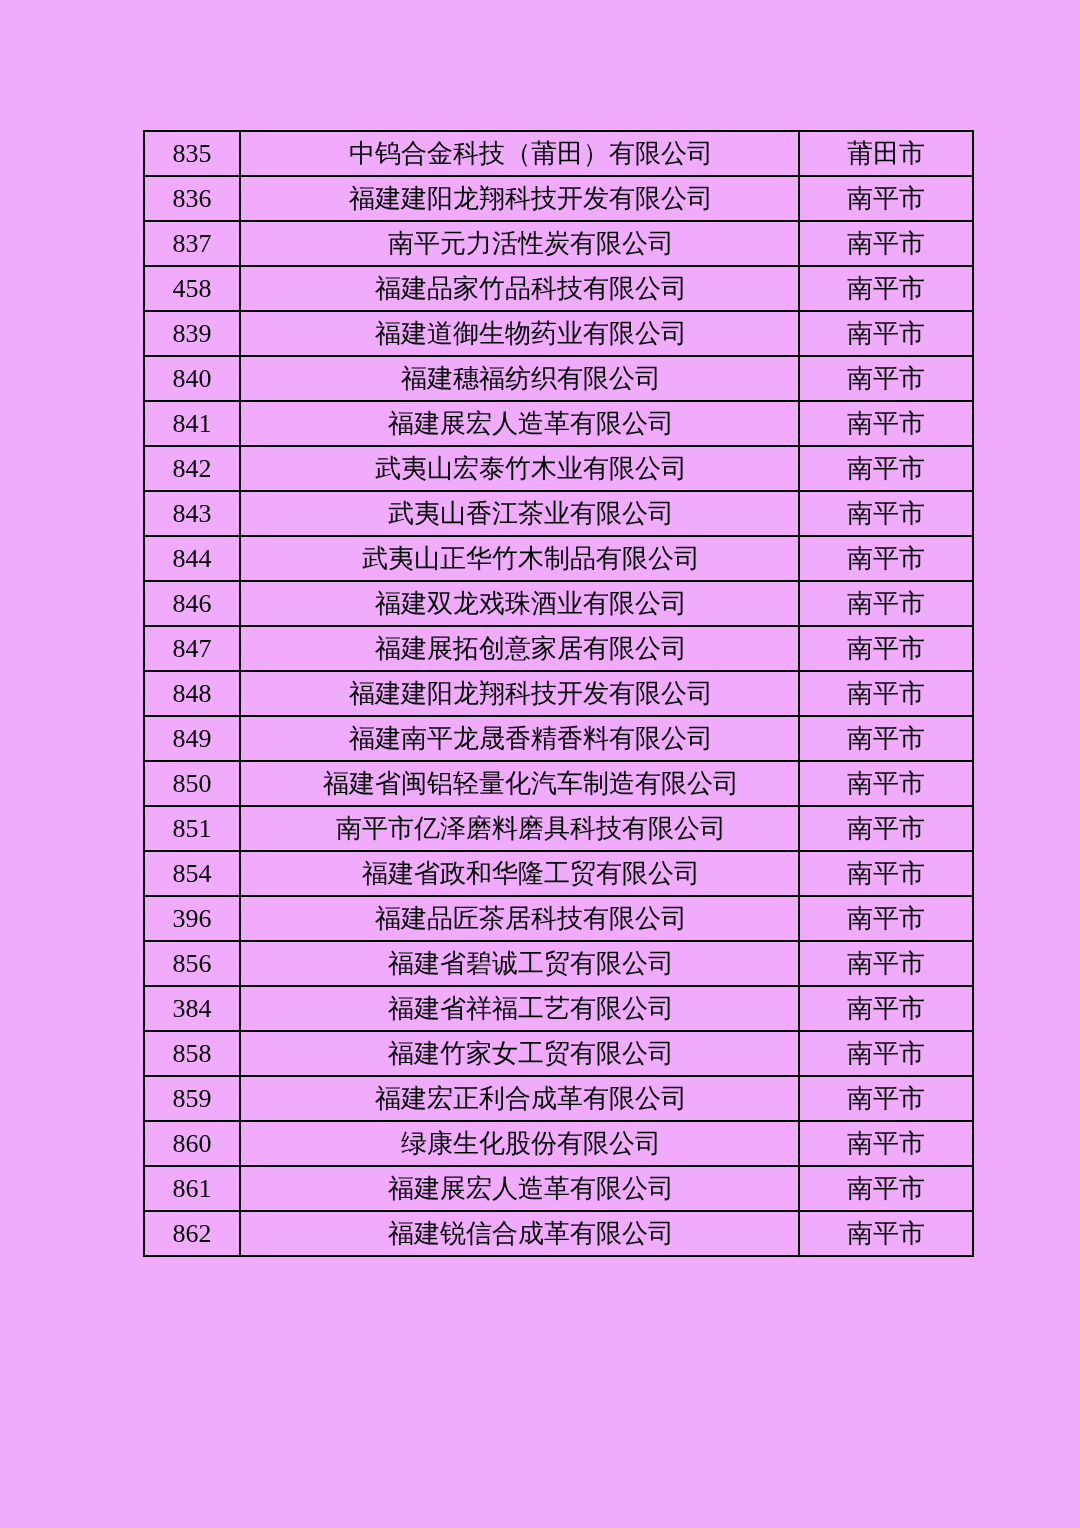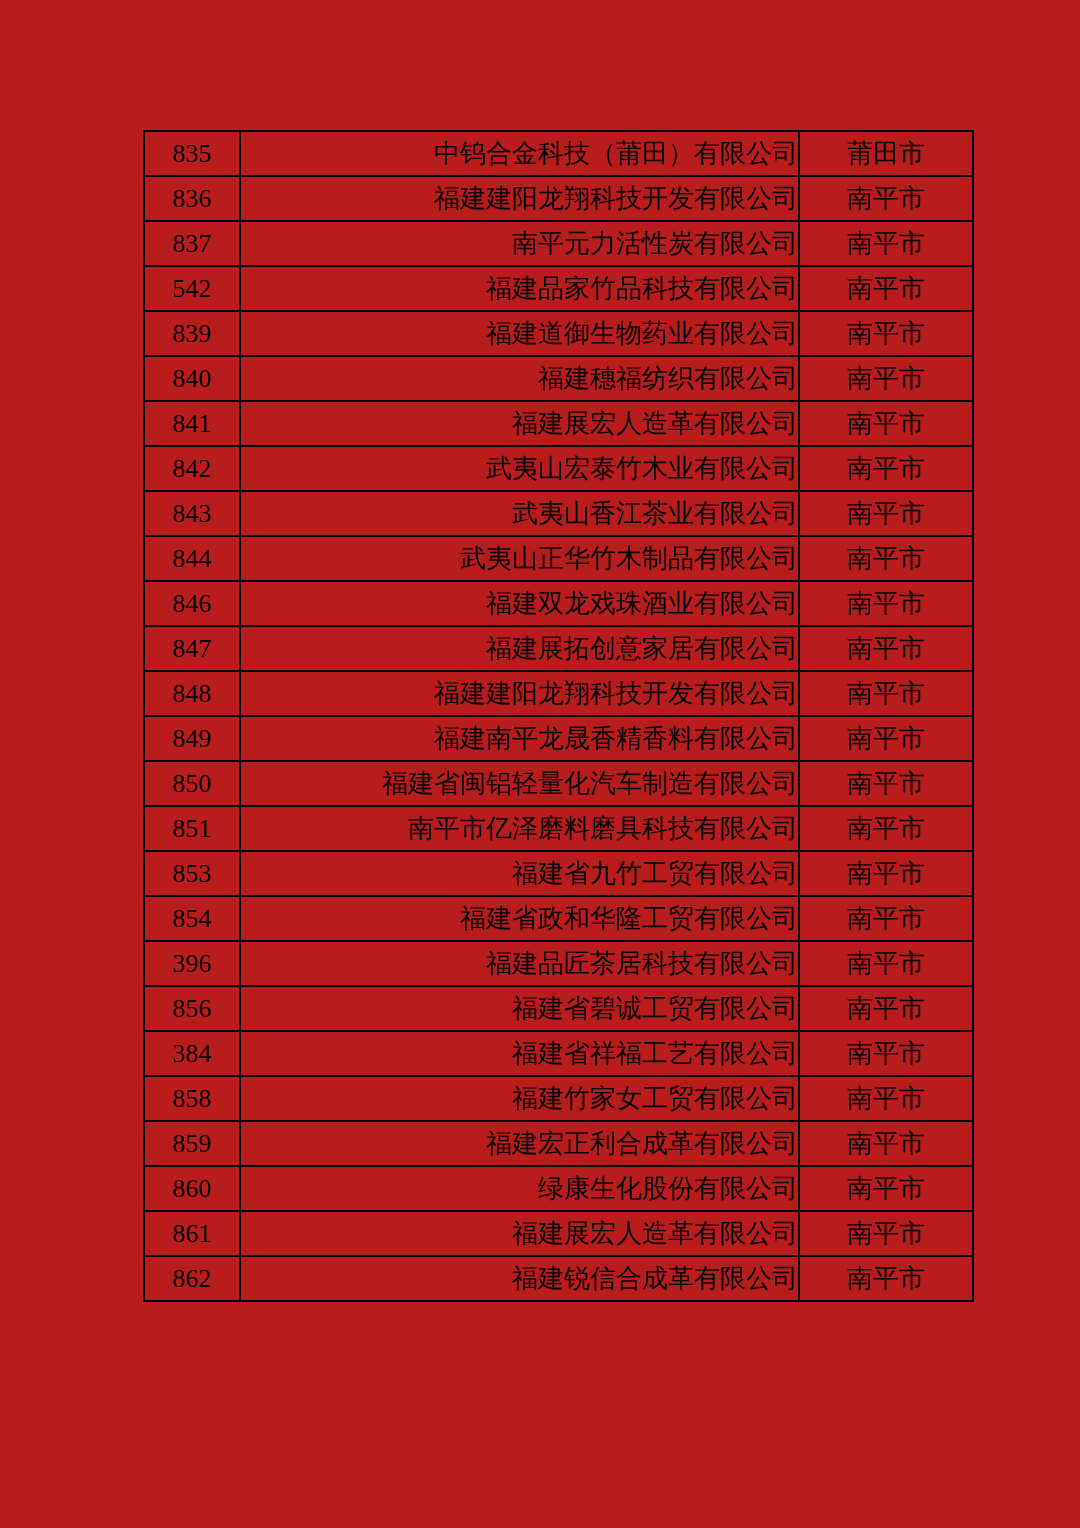--- a/index.html
+++ b/index.html
@@ -4,21 +4,21 @@
 <style>
   html, body {
     margin: 0;
     padding: 0;
     background: #ffffff;
   }
   .page {
     position: relative;
     width: 1080px;
     height: 1528px;
-    background: #b91c1c;
+    background: #f0abfc;
     overflow: hidden;
     font-family: "Liberation Serif", "DejaVu Serif", serif;
     color: #000000;
   }
   table.company-table {
     position: absolute;
     left: 143px;
     top: 130px;
     border-collapse: collapse;
     table-layout: fixed;
@@ -30,21 +30,21 @@
   .company-table td {
     border: 2px solid #000000;
     font-size: 26px;
     line-height: 1;
     padding: 0;
     vertical-align: middle;
     white-space: nowrap;
     overflow: hidden;
   }
   .company-table td.cell-no   { text-align: center; }
-  .company-table td.cell-name { text-align: right; padding-left: 23px; }
+  .company-table td.cell-name { text-align: center; padding-left: 23px; }
   .company-table td.cell-city { text-align: center; }
 </style>
 </head>
 <body>
 
 <div class="page">
   <table class="company-table">
     <colgroup>
       <col class="col-no">
       <col class="col-company">
@@ -60,21 +60,21 @@
           <td class="cell-no">836</td>
           <td class="cell-name">福建建阳龙翔科技开发有限公司</td>
           <td class="cell-city">南平市</td>
         </tr>
         <tr>
           <td class="cell-no">837</td>
           <td class="cell-name">南平元力活性炭有限公司</td>
           <td class="cell-city">南平市</td>
         </tr>
         <tr>
-          <td class="cell-no">542</td>
+          <td class="cell-no">458</td>
           <td class="cell-name">福建品家竹品科技有限公司</td>
           <td class="cell-city">南平市</td>
         </tr>
         <tr>
           <td class="cell-no">839</td>
           <td class="cell-name">福建道御生物药业有限公司</td>
           <td class="cell-city">南平市</td>
         </tr>
         <tr>
           <td class="cell-no">840</td>
@@ -125,25 +125,20 @@
           <td class="cell-no">850</td>
           <td class="cell-name">福建省闽铝轻量化汽车制造有限公司</td>
           <td class="cell-city">南平市</td>
         </tr>
         <tr>
           <td class="cell-no">851</td>
           <td class="cell-name">南平市亿泽磨料磨具科技有限公司</td>
           <td class="cell-city">南平市</td>
         </tr>
         <tr>
-          <td class="cell-no">853</td>
-          <td class="cell-name">福建省九竹工贸有限公司</td>
-          <td class="cell-city">南平市</td>
-        </tr>
-        <tr>
           <td class="cell-no">854</td>
           <td class="cell-name">福建省政和华隆工贸有限公司</td>
           <td class="cell-city">南平市</td>
         </tr>
         <tr>
           <td class="cell-no">396</td>
           <td class="cell-name">福建品匠茶居科技有限公司</td>
           <td class="cell-city">南平市</td>
         </tr>
         <tr>

